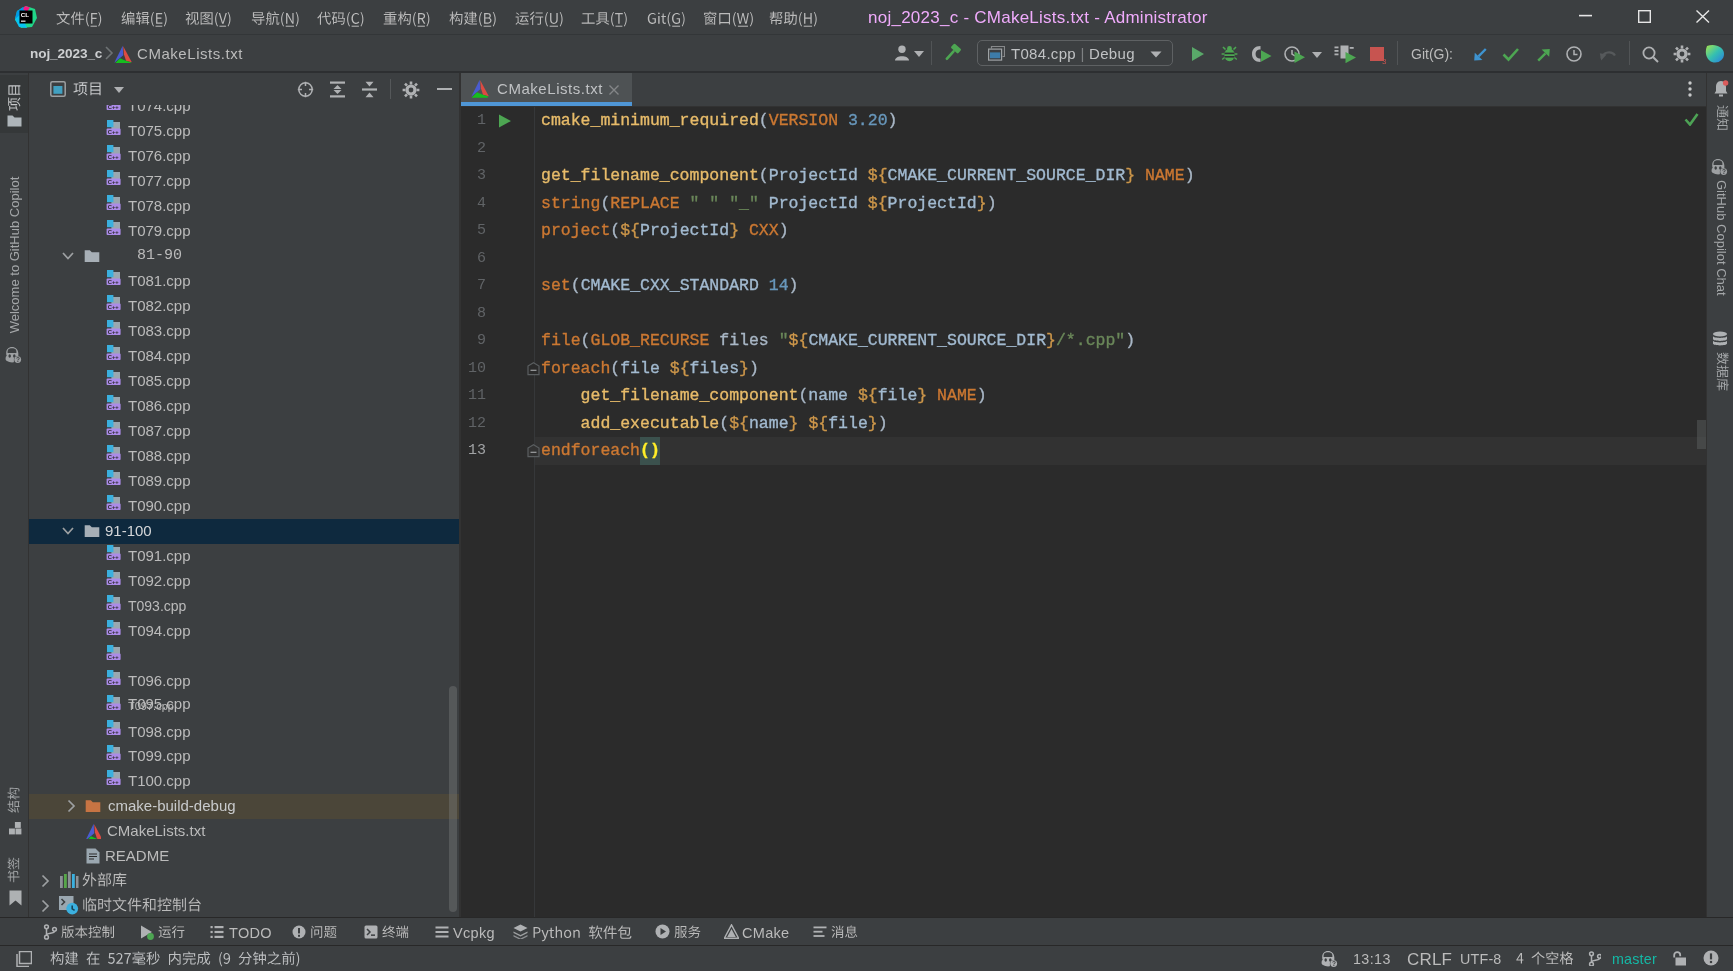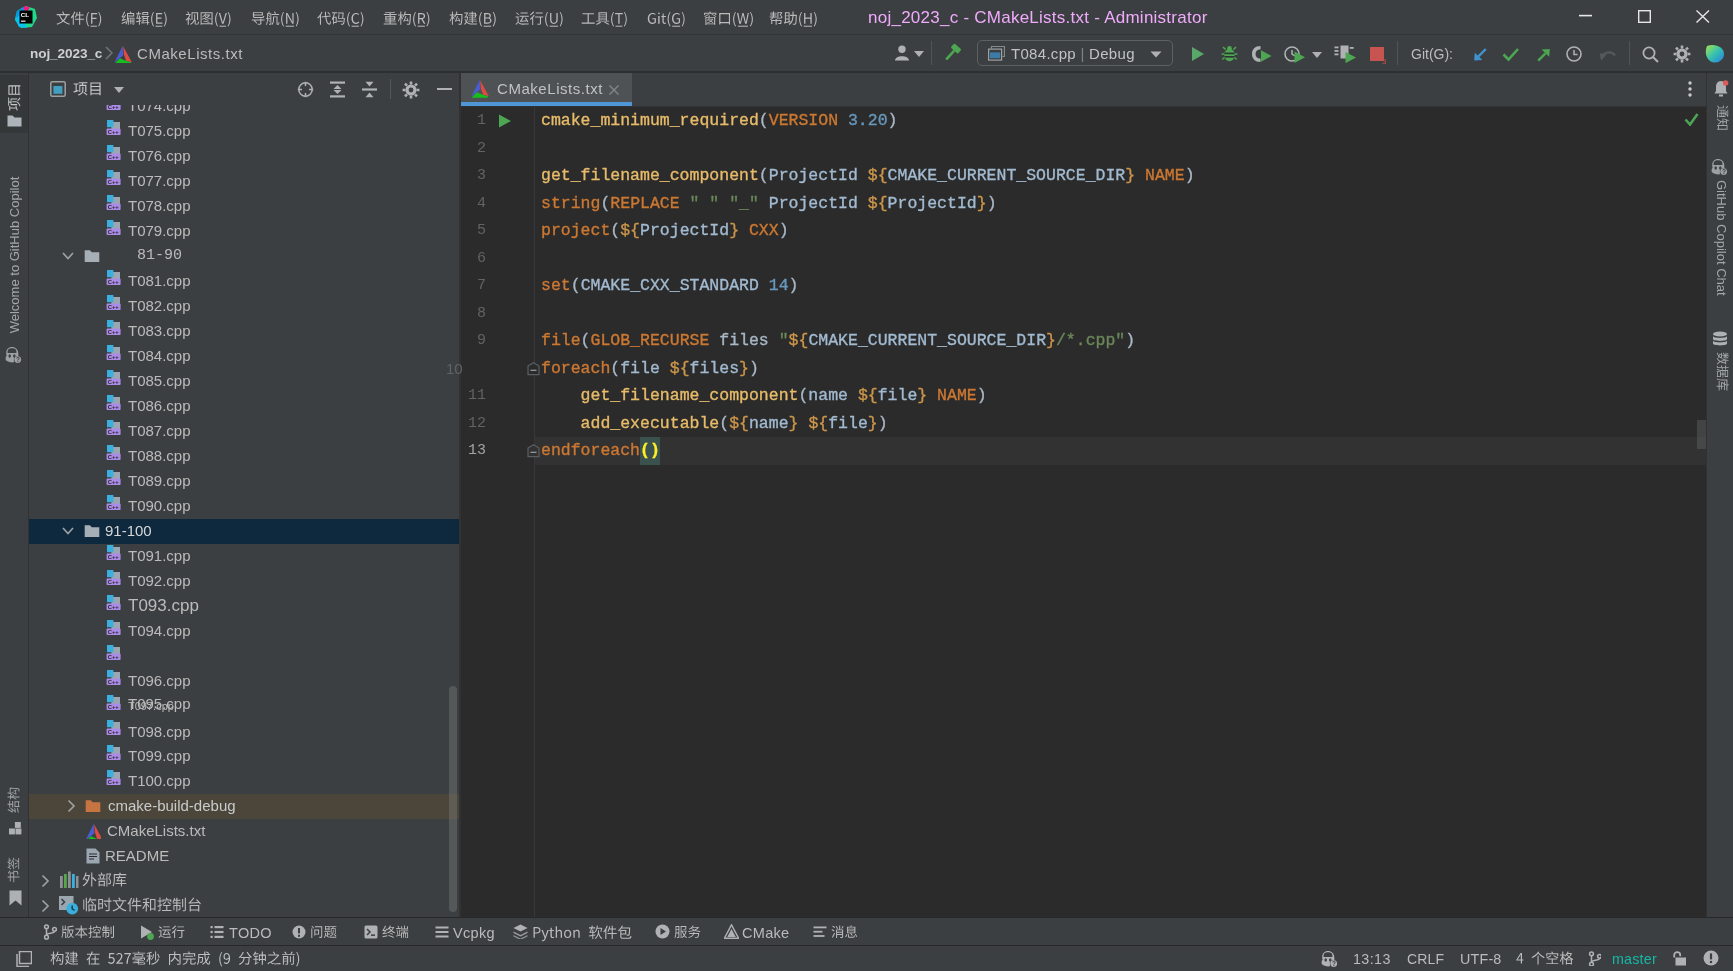--- a/index.html
+++ b/index.html
@@ -425,21 +425,21 @@
       <rect x="0.6" y="9.6" width="14" height="6.4" rx="0.8" fill="#AB8BE8"></rect>
       <text x="1.8" y="15" font-size="5.8" font-weight="bold" fill="#2B2B2B" font-family="Liberation Sans">C++</text>
     </svg>
     <div style="position:absolute;left:128px;top:572px;font-family:'Liberation Sans', sans-serif;font-size:15px;color:#BBBBBB;white-space:pre;line-height:18px;">T092.cpp</div>
     <svg style="position:absolute;left:106px;top:594px;" width="15" height="16" viewBox="0 0 15 16">
       <rect x="5.4" y="3" width="8.6" height="8.6" fill="#9AA7B0"></rect>
       <rect x="1" y="1" width="6.4" height="7.2" fill="#3BB0DF"></rect>
       <rect x="0.6" y="9.6" width="14" height="6.4" rx="0.8" fill="#AB8BE8"></rect>
       <text x="1.8" y="15" font-size="5.8" font-weight="bold" fill="#2B2B2B" font-family="Liberation Sans">C++</text>
     </svg>
-    <div style="position:absolute;left:128px;top:597px;font-family:'Liberation Sans', sans-serif;font-size:17px;color:#BBBBBB;white-space:pre;line-height:18px;">T093.cpp</div>
+    <div style="position:absolute;left:128px;top:597px;font-family:'Liberation Sans', sans-serif;font-size:14px;color:#BBBBBB;white-space:pre;line-height:18px;">T093.cpp</div>
     <svg style="position:absolute;left:106px;top:619px;" width="15" height="16" viewBox="0 0 15 16">
       <rect x="5.4" y="3" width="8.6" height="8.6" fill="#9AA7B0"></rect>
       <rect x="1" y="1" width="6.4" height="7.2" fill="#3BB0DF"></rect>
       <rect x="0.6" y="9.6" width="14" height="6.4" rx="0.8" fill="#AB8BE8"></rect>
       <text x="1.8" y="15" font-size="5.8" font-weight="bold" fill="#2B2B2B" font-family="Liberation Sans">C++</text>
     </svg>
     <div style="position:absolute;left:128px;top:622px;font-family:'Liberation Sans', sans-serif;font-size:15px;color:#BBBBBB;white-space:pre;line-height:18px;">T094.cpp</div>
     <svg style="position:absolute;left:106px;top:644px;" width="15" height="16" viewBox="0 0 15 16">
       <rect x="5.4" y="3" width="8.6" height="8.6" fill="#9AA7B0"></rect>
       <rect x="1" y="1" width="6.4" height="7.2" fill="#3BB0DF"></rect>
@@ -560,21 +560,21 @@
     <div style="position:absolute;left:534px;top:107px;width:1px;height:810px;background:#36383A;"></div>
     <div style="position:absolute;left:446px;top:107.25px;width:40px;text-align:right;font-family:'Liberation Mono', monospace;font-size:15px;color:#606366;line-height:27.5px;">1</div>
     <div style="position:absolute;left:446px;top:134.75px;width:40px;text-align:right;font-family:'Liberation Mono', monospace;font-size:15px;color:#606366;line-height:27.5px;">2</div>
     <div style="position:absolute;left:446px;top:162.25px;width:40px;text-align:right;font-family:'Liberation Mono', monospace;font-size:15px;color:#606366;line-height:27.5px;">3</div>
     <div style="position:absolute;left:446px;top:189.75px;width:40px;text-align:right;font-family:'Liberation Mono', monospace;font-size:15px;color:#606366;line-height:27.5px;">4</div>
     <div style="position:absolute;left:446px;top:217.25px;width:40px;text-align:right;font-family:'Liberation Mono', monospace;font-size:15px;color:#606366;line-height:27.5px;">5</div>
     <div style="position:absolute;left:446px;top:244.75px;width:40px;text-align:right;font-family:'Liberation Mono', monospace;font-size:15px;color:#606366;line-height:27.5px;">6</div>
     <div style="position:absolute;left:446px;top:272.25px;width:40px;text-align:right;font-family:'Liberation Mono', monospace;font-size:15px;color:#606366;line-height:27.5px;">7</div>
     <div style="position:absolute;left:446px;top:299.75px;width:40px;text-align:right;font-family:'Liberation Mono', monospace;font-size:15px;color:#606366;line-height:27.5px;">8</div>
     <div style="position:absolute;left:446px;top:327.25px;width:40px;text-align:right;font-family:'Liberation Mono', monospace;font-size:15px;color:#606366;line-height:27.5px;">9</div>
-    <div style="position:absolute;left:446px;top:354.75px;width:40px;font-family:Liberation Sans, sans-serif;font-size:15px;color:#606366;line-height:27.5px;">10</div>
+    <div style="position:absolute;left:446px;top:354.75px;width:40px;text-align:right;font-family:Liberation Mono, monospace;font-size:15px;color:#606366;line-height:27.5px;">10</div>
     <div style="position:absolute;left:446px;top:382.25px;width:40px;text-align:right;font-family:'Liberation Mono', monospace;font-size:15px;color:#606366;line-height:27.5px;">11</div>
     <div style="position:absolute;left:446px;top:409.75px;width:40px;text-align:right;font-family:'Liberation Mono', monospace;font-size:15px;color:#606366;line-height:27.5px;">12</div>
     <div style="position:absolute;left:446px;top:437.25px;width:40px;text-align:right;font-family:'Liberation Mono', monospace;font-size:15px;color:#A1A3A5;line-height:27.5px;">13</div>
     <svg style="position:absolute;left:498px;top:114px;" width="14" height="14" viewBox="0 0 14 14">
       <path d="M1 0.5 L13 7 L1 13.5 Z" fill="#4DA652"></path>
     </svg>
     <svg style="position:absolute;left:527px;top:362px;" width="13" height="14" viewBox="0 0 13 14">
       <path d="M1 4 L6.5 0.8 L12 4 L12 12.6 L1 12.6 Z" fill="#2B2B2B" stroke="#5A5E60" stroke-width="1.2"></path>
       <path d="M3.5 8.3 L9.5 8.3" stroke="#9DA0A2" stroke-width="1.2"></path>
     </svg>
@@ -688,21 +688,21 @@
     </svg>
     <svg style="position:absolute;left:50px;top:950.5px;" width="250.5" height="18" viewBox="0 0 250.5 18">
       <path d="M7.4 0.6C7 2.5 6.2 4.4 5.1 5.7C5.4 5.8 5.8 6.1 6 6.3C6.5 5.7 7 4.9 7.4 3.9H12.4C12.2 9.8 12 12.1 11.6 12.6C11.4 12.7 11.3 12.8 11 12.8C10.7 12.8 10 12.8 9.3 12.7C9.4 13 9.6 13.5 9.6 13.8C10.3 13.8 11 13.8 11.5 13.8C11.9 13.7 12.3 13.6 12.5 13.2C13.1 12.5 13.3 10.3 13.5 3.5C13.5 3.4 13.5 2.9 13.5 2.9H7.8C8.1 2.3 8.3 1.5 8.5 0.8ZM9.1 7.3C9.3 7.8 9.6 8.4 9.8 9L7.3 9.4C7.9 8.2 8.6 6.7 9 5.2L8 4.9C7.6 6.6 6.8 8.4 6.5 8.9C6.3 9.3 6.1 9.7 5.9 9.7C6 10 6.1 10.5 6.2 10.7C6.5 10.5 6.9 10.4 10.1 9.8C10.3 10.2 10.4 10.5 10.4 10.8L11.3 10.4C11.1 9.6 10.5 8.1 9.9 7ZM2.9 0.6V3.4H0.7V4.4H2.8C2.3 6.3 1.4 8.6 0.5 9.8C0.7 10.1 0.9 10.6 1 10.9C1.7 9.9 2.4 8.4 2.9 6.7V13.8H3.9V6.4C4.3 7.1 4.8 8 5 8.5L5.7 7.7C5.4 7.2 4.3 5.5 3.9 5V4.4H5.6V3.4H3.9V0.6Z M20.1 1.8V2.7H22.8V3.7H19.2V4.6H22.8V5.7H20V6.6H22.8V7.7H19.9V8.5H22.8V9.7H19.3V10.5H22.8V12H23.8V10.5H27.9V9.7H23.8V8.5H27.3V7.7H23.8V6.6H27V4.6H28V3.7H27V1.8H23.8V0.6H22.8V1.8ZM23.8 4.6H26V5.7H23.8ZM23.8 3.7V2.7H26V3.7ZM15.8 7C15.8 6.9 16.1 6.7 16.3 6.6H18.1C17.9 7.8 17.7 8.9 17.3 9.9C16.9 9.3 16.6 8.6 16.3 7.7L15.5 8C15.9 9.2 16.3 10.1 16.8 10.9C16.3 11.8 15.7 12.6 14.9 13.1C15.2 13.2 15.6 13.6 15.7 13.8C16.4 13.3 17 12.6 17.5 11.7C19.1 13.1 21.2 13.5 23.8 13.5H27.8C27.9 13.2 28.1 12.7 28.3 12.5C27.5 12.5 24.4 12.5 23.8 12.5C21.4 12.5 19.4 12.2 18 10.8C18.6 9.4 19 7.7 19.2 5.7L18.6 5.6L18.4 5.6H17.2C17.9 4.5 18.6 3.2 19.3 1.8L18.6 1.3L18.2 1.5H15.3V2.4H17.8C17.2 3.7 16.5 4.9 16.3 5.3C16 5.7 15.6 6.1 15.4 6.1C15.5 6.4 15.7 6.8 15.8 7Z M41.6 0.6C41.4 1.3 41.2 2.1 40.9 2.8H36.9V3.8H40.4C39.5 5.7 38.2 7.4 36.5 8.6C36.7 8.8 37 9.3 37.1 9.5C37.7 9.1 38.3 8.6 38.8 8.1V13.8H39.9V6.8C40.5 5.9 41.1 4.9 41.6 3.8H49.5V2.8H42.1C42.3 2.2 42.6 1.5 42.8 0.8ZM44.6 4.6V7.4H41.4V8.4H44.6V12.5H40.8V13.5H49.5V12.5H45.7V8.4H49V7.4H45.7V4.6Z M61.4 12.9C63.1 12.9 64.8 11.5 64.8 9.2C64.8 6.9 63.4 5.9 61.6 5.9C61 5.9 60.5 6 60.1 6.3L60.3 3.2H64.3V2.1H59.2L58.8 7L59.5 7.5C60.1 7.1 60.6 6.9 61.3 6.9C62.6 6.9 63.5 7.8 63.5 9.3C63.5 10.8 62.5 11.8 61.2 11.8C60 11.8 59.2 11.2 58.7 10.6L58 11.5C58.7 12.2 59.7 12.9 61.4 12.9Z M66.2 12.7H72.9V11.5H69.9C69.4 11.5 68.8 11.6 68.2 11.6C70.7 9.3 72.4 7.1 72.4 5C72.4 3.2 71.2 1.9 69.3 1.9C67.9 1.9 67 2.5 66.2 3.5L66.9 4.2C67.5 3.5 68.3 3 69.1 3C70.4 3 71.1 3.9 71.1 5.1C71.1 6.9 69.5 9 66.2 11.9Z M76.4 12.7H77.8C78 8.5 78.4 6.1 80.9 2.9V2.1H74.3V3.2H79.4C77.3 6.1 76.6 8.7 76.4 12.7Z M82.6 6.6V9H83.5V7.4H94V8.9H95V6.6ZM85.4 4H92.2V5.2H85.4ZM84.4 3.3V5.8H93.3V3.3ZM87.8 0.8C88 1.1 88.2 1.4 88.3 1.7H82.4V2.6H95.2V1.7H89.6C89.4 1.3 89 0.8 88.8 0.4ZM92 7.5C90.3 8 87 8.3 84.4 8.4C84.5 8.6 84.6 8.9 84.6 9C85.6 9 86.7 8.9 87.8 8.8V9.6L83.4 9.9L83.5 10.6L87.8 10.3V11.1L82.7 11.5L82.8 12.2L87.8 11.9V12.2C87.8 13.4 88.3 13.6 90 13.6C90.3 13.6 93.2 13.6 93.6 13.6C94.9 13.6 95.2 13.3 95.4 12C95.1 11.9 94.7 11.8 94.4 11.6C94.4 12.7 94.2 12.8 93.5 12.8C92.9 12.8 90.5 12.8 90 12.8C89 12.8 88.8 12.7 88.8 12.2V11.8L94.6 11.4L94.5 10.7L88.8 11.1V10.3L93.8 9.9L93.7 9.2L88.8 9.5V8.7C90.2 8.6 91.5 8.4 92.5 8.2Z M103.1 3C102.9 4.6 102.5 6.3 102 7.4C102.2 7.5 102.7 7.7 102.9 7.8C103.4 6.7 103.8 4.9 104.1 3.2ZM107.1 3.1C107.8 4.4 108.5 6 108.7 7.1L109.7 6.7C109.5 5.7 108.8 4.1 108.1 2.8ZM108.1 7.6C107 10.5 104.7 12.1 101.2 12.8C101.4 13.1 101.6 13.5 101.8 13.8C105.5 12.9 107.9 11.1 109.1 7.9ZM105.1 0.6V9.5H106.1V0.6ZM101.3 0.8C100.3 1.3 98.4 1.7 96.7 1.9C96.9 2.2 97 2.5 97 2.8C97.7 2.7 98.3 2.6 99 2.5V4.6H96.6V5.6H98.9C98.3 7.3 97.3 9.2 96.4 10.2C96.6 10.5 96.8 10.9 97 11.2C97.7 10.3 98.4 8.9 99 7.4V13.8H100.1V7.1C100.5 7.8 101.1 8.7 101.3 9.2L102 8.3C101.7 7.9 100.5 6.4 100.1 5.9V5.6H102.1V4.6H100.1V2.2C100.8 2.1 101.4 1.9 102 1.6Z M119 3V13.9H120.1V4.1H124.2C124.2 6 123.6 8.4 120.4 10.1C120.7 10.3 121.1 10.7 121.2 10.9C123.2 9.8 124.2 8.4 124.7 7C126.1 8.3 127.5 9.7 128.3 10.7L129.2 10C128.3 8.9 126.5 7.3 125.1 6C125.2 5.3 125.3 4.7 125.3 4.1H129.5V12.4C129.5 12.6 129.4 12.7 129.2 12.7C128.9 12.7 127.9 12.8 126.9 12.7C127 13 127.2 13.5 127.2 13.8C128.5 13.8 129.4 13.8 129.9 13.6C130.4 13.4 130.6 13.1 130.6 12.4V3H125.3V0.6H124.2V3Z M135.2 4.8V5.8H143.1V4.8ZM132.8 7.5V8.5H136.7C136.5 11.1 135.9 12.3 132.6 12.9C132.8 13.2 133.1 13.6 133.2 13.8C136.8 13.1 137.5 11.5 137.8 8.5H140.3V12.1C140.3 13.3 140.6 13.6 142 13.6C142.2 13.6 143.9 13.6 144.2 13.6C145.3 13.6 145.6 13.1 145.8 11.1C145.5 11 145 10.9 144.8 10.7C144.7 12.3 144.6 12.6 144.1 12.6C143.7 12.6 142.4 12.6 142.1 12.6C141.5 12.6 141.4 12.5 141.4 12.1V8.5H145.6V7.5ZM138 0.8C138.3 1.2 138.6 1.8 138.8 2.2H133.2V5.4H134.2V3.3H144V5.4H145.2V2.2H140C139.8 1.7 139.5 1 139.1 0.4Z M154.2 0.6C154.2 1.4 154.2 2.2 154.3 3H148.2V7.1C148.2 8.9 148.1 11.4 146.9 13.2C147.2 13.3 147.6 13.7 147.8 13.9C149.1 12 149.3 9.1 149.3 7.1V7H152C151.9 9.5 151.8 10.4 151.7 10.6C151.5 10.7 151.4 10.8 151.2 10.8C151 10.8 150.3 10.8 149.7 10.7C149.8 11 150 11.4 150 11.7C150.7 11.7 151.3 11.7 151.7 11.7C152.1 11.7 152.4 11.6 152.6 11.3C152.9 10.9 153 9.7 153 6.4C153 6.3 153 6 153 6H149.3V4.1H154.4C154.5 6.4 154.9 8.5 155.4 10.2C154.5 11.3 153.4 12.2 152.1 12.9C152.3 13.1 152.7 13.5 152.9 13.8C154 13.1 155 12.3 155.9 11.3C156.5 12.8 157.4 13.7 158.5 13.7C159.6 13.7 160 13 160.2 10.5C159.9 10.4 159.5 10.2 159.2 10C159.2 11.9 159 12.6 158.6 12.6C157.8 12.6 157.2 11.8 156.7 10.4C157.7 9 158.6 7.4 159.2 5.5L158.1 5.2C157.7 6.7 157 8 156.3 9.1C155.9 7.7 155.6 6 155.4 4.1H160.1V3H155.4C155.3 2.2 155.3 1.4 155.3 0.6ZM156 1.3C157 1.8 158.1 2.5 158.6 3L159.3 2.3C158.7 1.8 157.6 1.1 156.7 0.6Z M171.4 15.5 172.2 15.1C171 13.1 170.4 10.6 170.4 8.2C170.4 5.8 171 3.3 172.2 1.3L171.4 0.9C170.1 3.1 169.3 5.4 169.3 8.2C169.3 11 170.1 13.3 171.4 15.5Z M176.2 12.9C178.2 12.9 180.1 11.2 180.1 6.9C180.1 3.6 178.5 1.9 176.5 1.9C174.9 1.9 173.5 3.3 173.5 5.4C173.5 7.5 174.6 8.7 176.4 8.7C177.3 8.7 178.2 8.2 178.8 7.4C178.7 10.7 177.5 11.8 176.2 11.8C175.5 11.8 174.9 11.5 174.4 11L173.7 11.8C174.3 12.4 175.1 12.9 176.2 12.9ZM178.8 6.3C178.1 7.3 177.3 7.7 176.6 7.7C175.3 7.7 174.7 6.8 174.7 5.4C174.7 3.9 175.5 3 176.5 3C177.9 3 178.7 4.1 178.8 6.3Z M197.7 0.8 196.7 1.2C197.8 3.4 199.5 5.7 201 7C201.2 6.7 201.6 6.3 201.9 6.1C200.4 5 198.6 2.8 197.7 0.8ZM192.7 0.9C191.9 3.1 190.4 5.1 188.7 6.3C188.9 6.5 189.4 6.9 189.6 7.1C190 6.8 190.4 6.5 190.7 6.1V7.1H193.5C193.2 9.5 192.4 11.8 189 12.9C189.2 13.2 189.5 13.6 189.6 13.9C193.3 12.5 194.3 9.9 194.6 7.1H198.6C198.4 10.7 198.2 12.1 197.8 12.5C197.7 12.6 197.5 12.6 197.2 12.6C196.9 12.6 196 12.6 195 12.6C195.2 12.9 195.4 13.3 195.4 13.6C196.3 13.7 197.2 13.7 197.7 13.7C198.2 13.6 198.5 13.5 198.8 13.2C199.3 12.6 199.5 11 199.7 6.5C199.7 6.4 199.7 6 199.7 6H190.8C192 4.7 193.1 3 193.9 1.2Z M211.8 4.7V8.1H209.9V4.7ZM212.9 4.7H214.9V8.1H212.9ZM211.8 0.6V3.6H208.9V10H209.9V9.1H211.8V13.8H212.9V9.1H214.9V9.9H215.9V3.6H212.9V0.6ZM205 0.6C204.6 2 203.8 3.3 203 4.1C203.1 4.3 203.4 4.9 203.5 5.1C204 4.6 204.5 3.9 204.9 3.2H208.4V2.2H205.5C205.7 1.8 205.8 1.3 206 0.9ZM203.3 7.7V8.7H205.4V11.6C205.4 12.3 204.9 12.7 204.6 12.9C204.8 13.1 205.1 13.5 205.2 13.7C205.4 13.5 205.8 13.2 208.6 11.8C208.5 11.6 208.4 11.2 208.4 10.9L206.4 11.9V8.7H208.5V7.7H206.4V5.8H208.1V4.8H204V5.8H205.4V7.7Z M220.2 10.8C219.5 10.8 218.5 11.5 217.5 12.6L218.3 13.6C219 12.6 219.7 11.8 220.2 11.8C220.5 11.8 221 12.3 221.5 12.6C222.5 13.2 223.7 13.4 225.4 13.4C226.8 13.4 229.3 13.3 230.4 13.3C230.4 12.9 230.6 12.4 230.7 12.1C229.3 12.2 227.2 12.4 225.5 12.4C223.9 12.4 222.7 12.3 221.8 11.7L221.4 11.4C224.4 9.6 227.6 6.6 229.3 3.9L228.5 3.4L228.3 3.4H218.3V4.5H227.5C225.9 6.7 223 9.3 220.4 10.8ZM222.8 1C223.4 1.7 224 2.8 224.3 3.4L225.3 2.9C225 2.2 224.3 1.3 223.8 0.5Z M239.9 5.3V11.2H240.9V5.3ZM242.9 4.8V12.5C242.9 12.7 242.8 12.7 242.6 12.7C242.3 12.8 241.5 12.8 240.7 12.7C240.8 13 241 13.5 241 13.8C242.2 13.8 242.9 13.8 243.3 13.6C243.8 13.4 243.9 13.1 243.9 12.5V4.8ZM241.6 0.5C241.3 1.2 240.8 2.2 240.3 2.9H236L236.7 2.6C236.4 2 235.8 1.2 235.2 0.6L234.2 0.9C234.7 1.5 235.3 2.3 235.6 2.9H232V3.8H244.9V2.9H241.5C241.9 2.3 242.4 1.5 242.8 0.9ZM237.1 8.3V9.8H233.9V8.3ZM237.1 7.5H233.9V6.1H237.1ZM232.9 5.1V13.8H233.9V10.6H237.1V12.6C237.1 12.8 237.1 12.8 236.9 12.8C236.7 12.8 236 12.8 235.3 12.8C235.4 13.1 235.6 13.5 235.7 13.8C236.6 13.8 237.3 13.8 237.7 13.6C238.1 13.4 238.2 13.1 238.2 12.6V5.1Z M247.1 15.5C248.4 13.3 249.2 11 249.2 8.2C249.2 5.4 248.4 3.1 247.1 0.9L246.2 1.3C247.5 3.3 248.1 5.8 248.1 8.2C248.1 10.6 247.5 13.1 246.2 15.1Z" fill="#BDBFC1"></path>
     </svg>
     <svg style="position:absolute;left:1321px;top:950px;" width="17" height="17" viewBox="0 0 17 17">
       <path d="M7 1 C3.5 1 1.2 3.4 1.2 7 C1.2 8 1.2 9 1.7 9.8 C1 10.3 0.6 11 0.6 11.9 L0.6 13.2 C0.6 13.6 1.4 14.6 2 15 C3.4 15.9 5.1 16.4 7.2 16.4 C7.6 16.4 8.5 16.3 8.9 16.25 L8.9 13 C8.9 11.3 10.3 10.2 11.9 10.2 C12.4 10.2 12.9 10.3 13.3 10.55 C13.4 10 13.4 8.4 13.3 7 C13 3.4 10.5 1 7 1 Z M4.7 11.7 C4 11.7 3.5 11 3.5 10 C3.5 9 4 8.3 4.7 8.3 C5.4 8.3 5.9 9 5.9 10 C5.9 11 5.4 11.7 4.7 11.7 Z M9.3 11.7 C8.6 11.7 8.1 11 8.1 10 C8.1 9 8.6 8.3 9.3 8.3 C10 8.3 10.5 9 10.5 10 C10.5 11 10 11.7 9.3 11.7 Z M2.6 7 C2.5 6.4 2.6 4.4 3.2 3.6 C3.9 2.6 5.6 2.2 7 2.2 C8.4 2.2 10.1 2.6 10.8 3.6 C11.4 4.4 11.5 6.4 11.4 7 Z" fill="#AFB1B3"></path>
       <circle cx="12.7" cy="13.6" r="3.4" fill="#AFB1B3"></circle>
       <text x="11" y="15.9" font-size="6.5" fill="#3C3F41" font-family="Liberation Sans" font-weight="bold">?</text>
     </svg>
     <div style="position:absolute;left:1353px;top:950.5px;font-family:'Liberation Sans', sans-serif;font-size:14.3px;color:#BBBBBB;white-space:pre;line-height:17.16px;letter-spacing:0.4px;">13:13</div>
-    <div style="position:absolute;left:1407px;top:950.5px;font-family:'Liberation Sans', sans-serif;font-size:14px;color:#BBBBBB;white-space:pre;line-height:17.16px;letter-spacing:0.2px;">CRLF</div>
+    <div style="position:absolute;left:1407px;top:950.5px;font-family:'Liberation Sans', sans-serif;font-size:17px;color:#BBBBBB;white-space:pre;line-height:17.16px;letter-spacing:0.2px;">CRLF</div>
     <div style="position:absolute;left:1460px;top:950.5px;font-family:'Liberation Sans', sans-serif;font-size:14.3px;color:#BBBBBB;white-space:pre;line-height:17.16px;letter-spacing:0.2px;">UTF-8</div>
     <svg style="position:absolute;left:1516px;top:950.8px;" width="57.6" height="17.8" viewBox="0 0 57.6 17.8">
       <path d="M4.8 12.5H6V9.6H7.4V8.6H6V2.1H4.6L0.3 8.8V9.6H4.8ZM4.8 8.6H1.6L4 5C4.3 4.5 4.6 4 4.8 3.5H4.9C4.9 4 4.8 4.9 4.8 5.4Z M21.5 4.7V13.6H22.6V4.7ZM22.2 0.6C20.7 2.9 18.2 5 15.5 6.2C15.8 6.4 16.1 6.8 16.3 7.1C18.5 6.1 20.6 4.4 22.1 2.5C24 4.7 25.9 6 28 7.2C28.1 6.8 28.5 6.4 28.7 6.2C26.6 5.1 24.5 3.8 22.7 1.6L23.1 1Z M37.2 4.9C38.6 5.6 40.6 6.7 41.5 7.4L42.2 6.6C41.2 5.9 39.3 4.9 37.9 4.2ZM34.6 4.1C33.5 5.1 32.1 6 30.4 6.6L31 7.6C32.7 6.8 34.2 5.8 35.4 4.8ZM30.3 12.2V13.1H42.3V12.2H36.8V8.6H40.9V7.6H31.8V8.6H35.7V12.2ZM35.2 0.8C35.4 1.2 35.7 1.8 35.9 2.3H30.3V5.5H31.3V3.3H41.2V5.2H42.3V2.3H37.2C37 1.8 36.6 1 36.3 0.5Z M51.5 3H54.7C54.2 3.9 53.6 4.7 53 5.5C52.3 4.8 51.8 4 51.4 3.3ZM46.2 0.6V3.6H44.1V4.6H46.1C45.7 6.6 44.7 8.8 43.8 10C44 10.3 44.2 10.7 44.3 10.9C45 10 45.7 8.5 46.2 6.9V13.6H47.3V6.5C47.7 7.1 48.2 7.9 48.4 8.3L49.1 7.4C48.8 7.1 47.6 5.7 47.3 5.2V4.6H48.9L48.5 4.9C48.8 5.1 49.2 5.4 49.4 5.6C49.9 5.2 50.3 4.7 50.8 4.1C51.2 4.8 51.7 5.5 52.3 6.1C51.1 7.1 49.6 7.9 48.2 8.4C48.4 8.6 48.7 9 48.8 9.2C49.2 9.1 49.6 8.9 49.9 8.8V13.6H50.9V13H54.9V13.6H55.9V8.7L56.6 8.9C56.7 8.6 57 8.2 57.3 8C55.8 7.6 54.7 6.9 53.7 6.1C54.7 5.1 55.5 3.8 56 2.4L55.3 2.1L55.1 2.1H52.1C52.3 1.7 52.5 1.3 52.7 0.8L51.6 0.6C51.1 2 50.2 3.4 49.1 4.4V3.6H47.3V0.6ZM50.9 12.1V9.3H54.9V12.1ZM50.6 8.4C51.5 8 52.3 7.4 53 6.8C53.7 7.4 54.5 8 55.4 8.4Z" fill="#BBBBBB"></path>
     </svg>
     <svg style="position:absolute;left:1588px;top:951px;" width="13" height="15" viewBox="0 0 13 15">
       <g stroke="#AFB1B3" stroke-width="1.5" fill="none">
         <circle cx="3.5" cy="2.8" r="1.9"></circle>
         <circle cx="3.5" cy="13.2" r="1.9"></circle>
         <circle cx="11.5" cy="5.3" r="1.9"></circle>
         <path d="M3.5 4.7 L3.5 11.3 M11.5 7.2 C11.5 10 3.5 8.5 3.5 11.3"></path>

